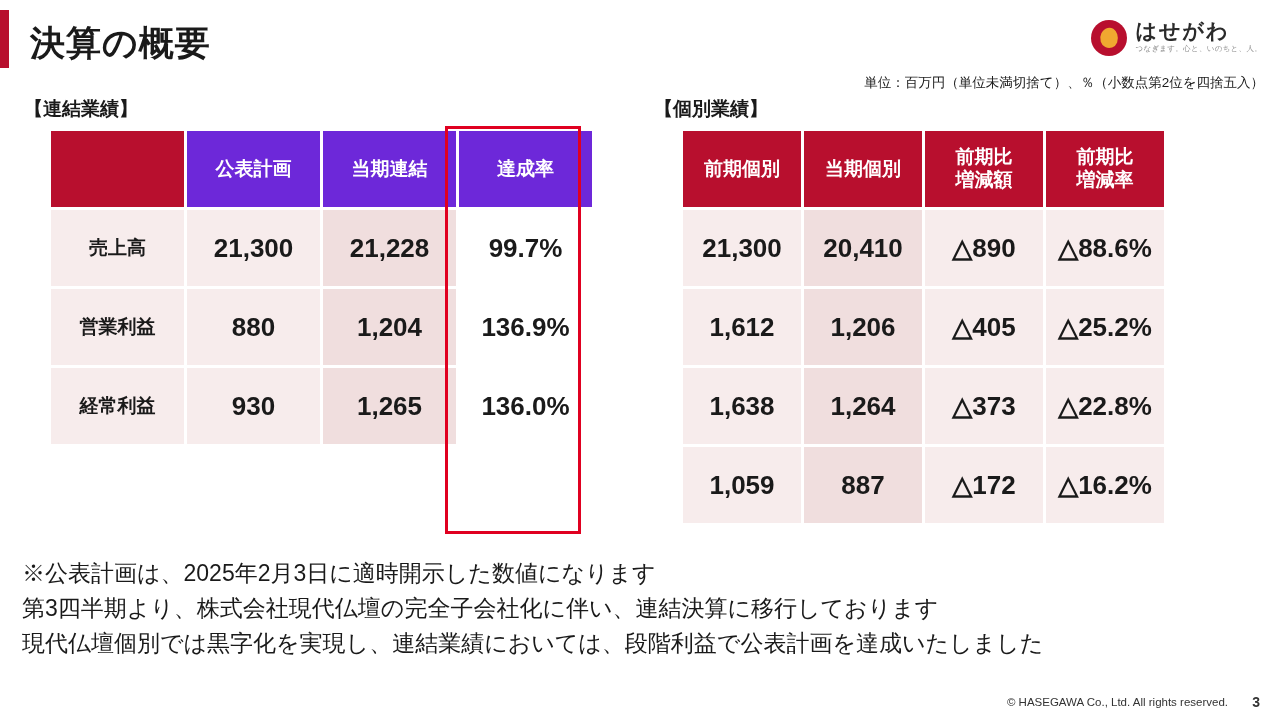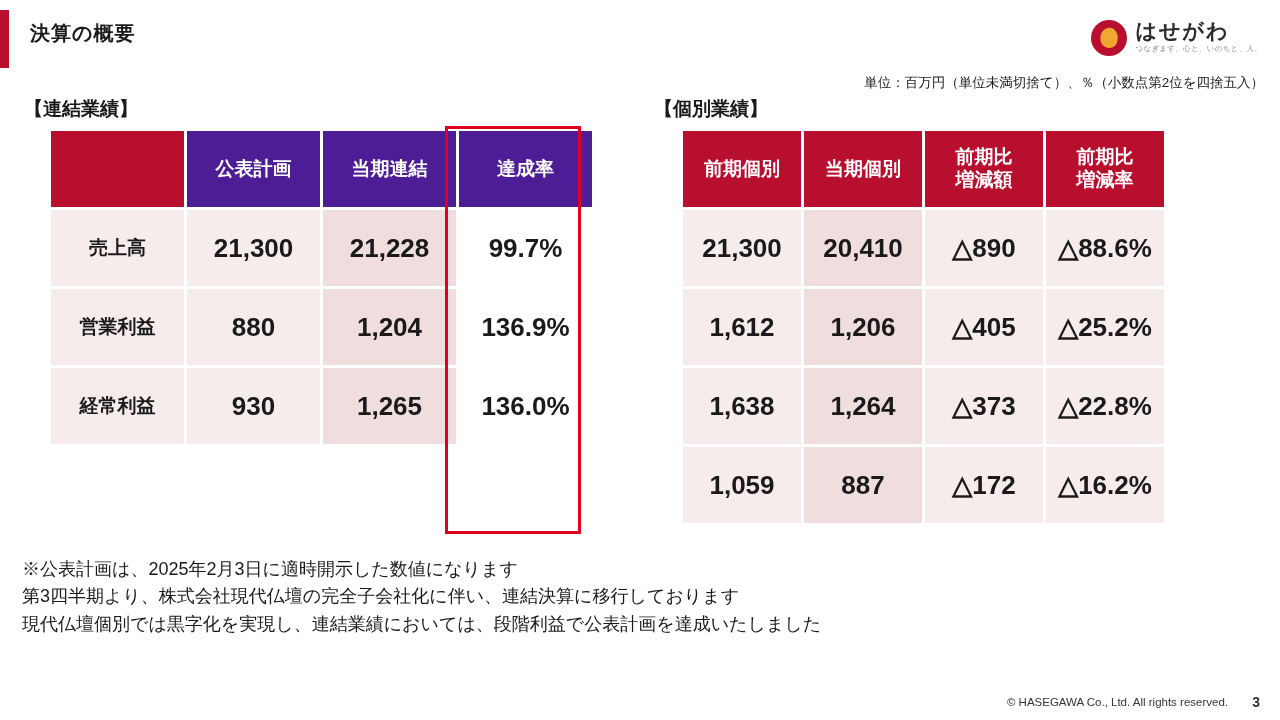--- a/index.html
+++ b/index.html
@@ -15,21 +15,21 @@
   .title-bar {
     position: absolute; left: 0; top: 10px;
     width: 1280px; height: 58px;
   }
   .title-accent {
     position: absolute; left: 0; top: 0;
     width: 9px; height: 58px; background: #b80f2e;
   }
   .slide-title {
     position: absolute; left: 30px; top: 10px;
-    font-size: 20px; font-weight: bold; color: #1a1a1a;
+    font-size: 35px; font-weight: bold; color: #1a1a1a;
     letter-spacing: 1px;
   }
 
   
   .logo-wrap {
     position: absolute; right: 18px; top: 20px;
     display: flex; align-items: flex-start; gap: 8px;
   }
   .logo-mark {
     width: 36px; height: 36px; border-radius: 50%;
@@ -60,21 +60,21 @@
   #lbl-individual { left: 654px; top: 96px; }
 
   
   table { border-collapse: separate; border-spacing: 3px; }
   th, td { text-align: center; vertical-align: middle; }
 
   .tbl-consolidated {
     position: absolute; left: 48px; top: 128px;
   }
   .tbl-consolidated th.hdr {
-    background: #4c1d95; color: #ffffff;
+    background: #6d28d9; color: #ffffff;
     font-size: 19px; font-weight: bold;
     height: 76px; width: 133px;
   }
   .tbl-consolidated th.hdr.blank { background: #b80f2e; width: 133px; }
   .tbl-consolidated td.rowlab {
     background: #f7ecec; color: #1a1a1a;
     font-size: 19px; font-weight: bold;
     width: 133px; height: 76px;
     line-height: 1.15;
   }
@@ -105,21 +105,21 @@
   .tbl-individual td.val {
     background: #f7ecec; color: #1a1a1a;
     font-size: 26px; font-weight: bold;
     width: 118px; height: 76px;
   }
   .tbl-individual td.val.shade { background: #f0dede; }
 
   
   .notes {
     position: absolute; left: 22px; top: 556px;
-    font-size: 18px; color: #1a1a1a; line-height: 1.52;
+    font-size: 23px; color: #1a1a1a; line-height: 1.52;
   }
 
   
   .footer-copy {
     position: absolute; right: 52px; bottom: 12px;
     font-size: 11.5px; color: #333;
   }
   .footer-page {
     position: absolute; right: 20px; bottom: 10px;
     font-size: 14px; color: #333; font-weight: bold;

